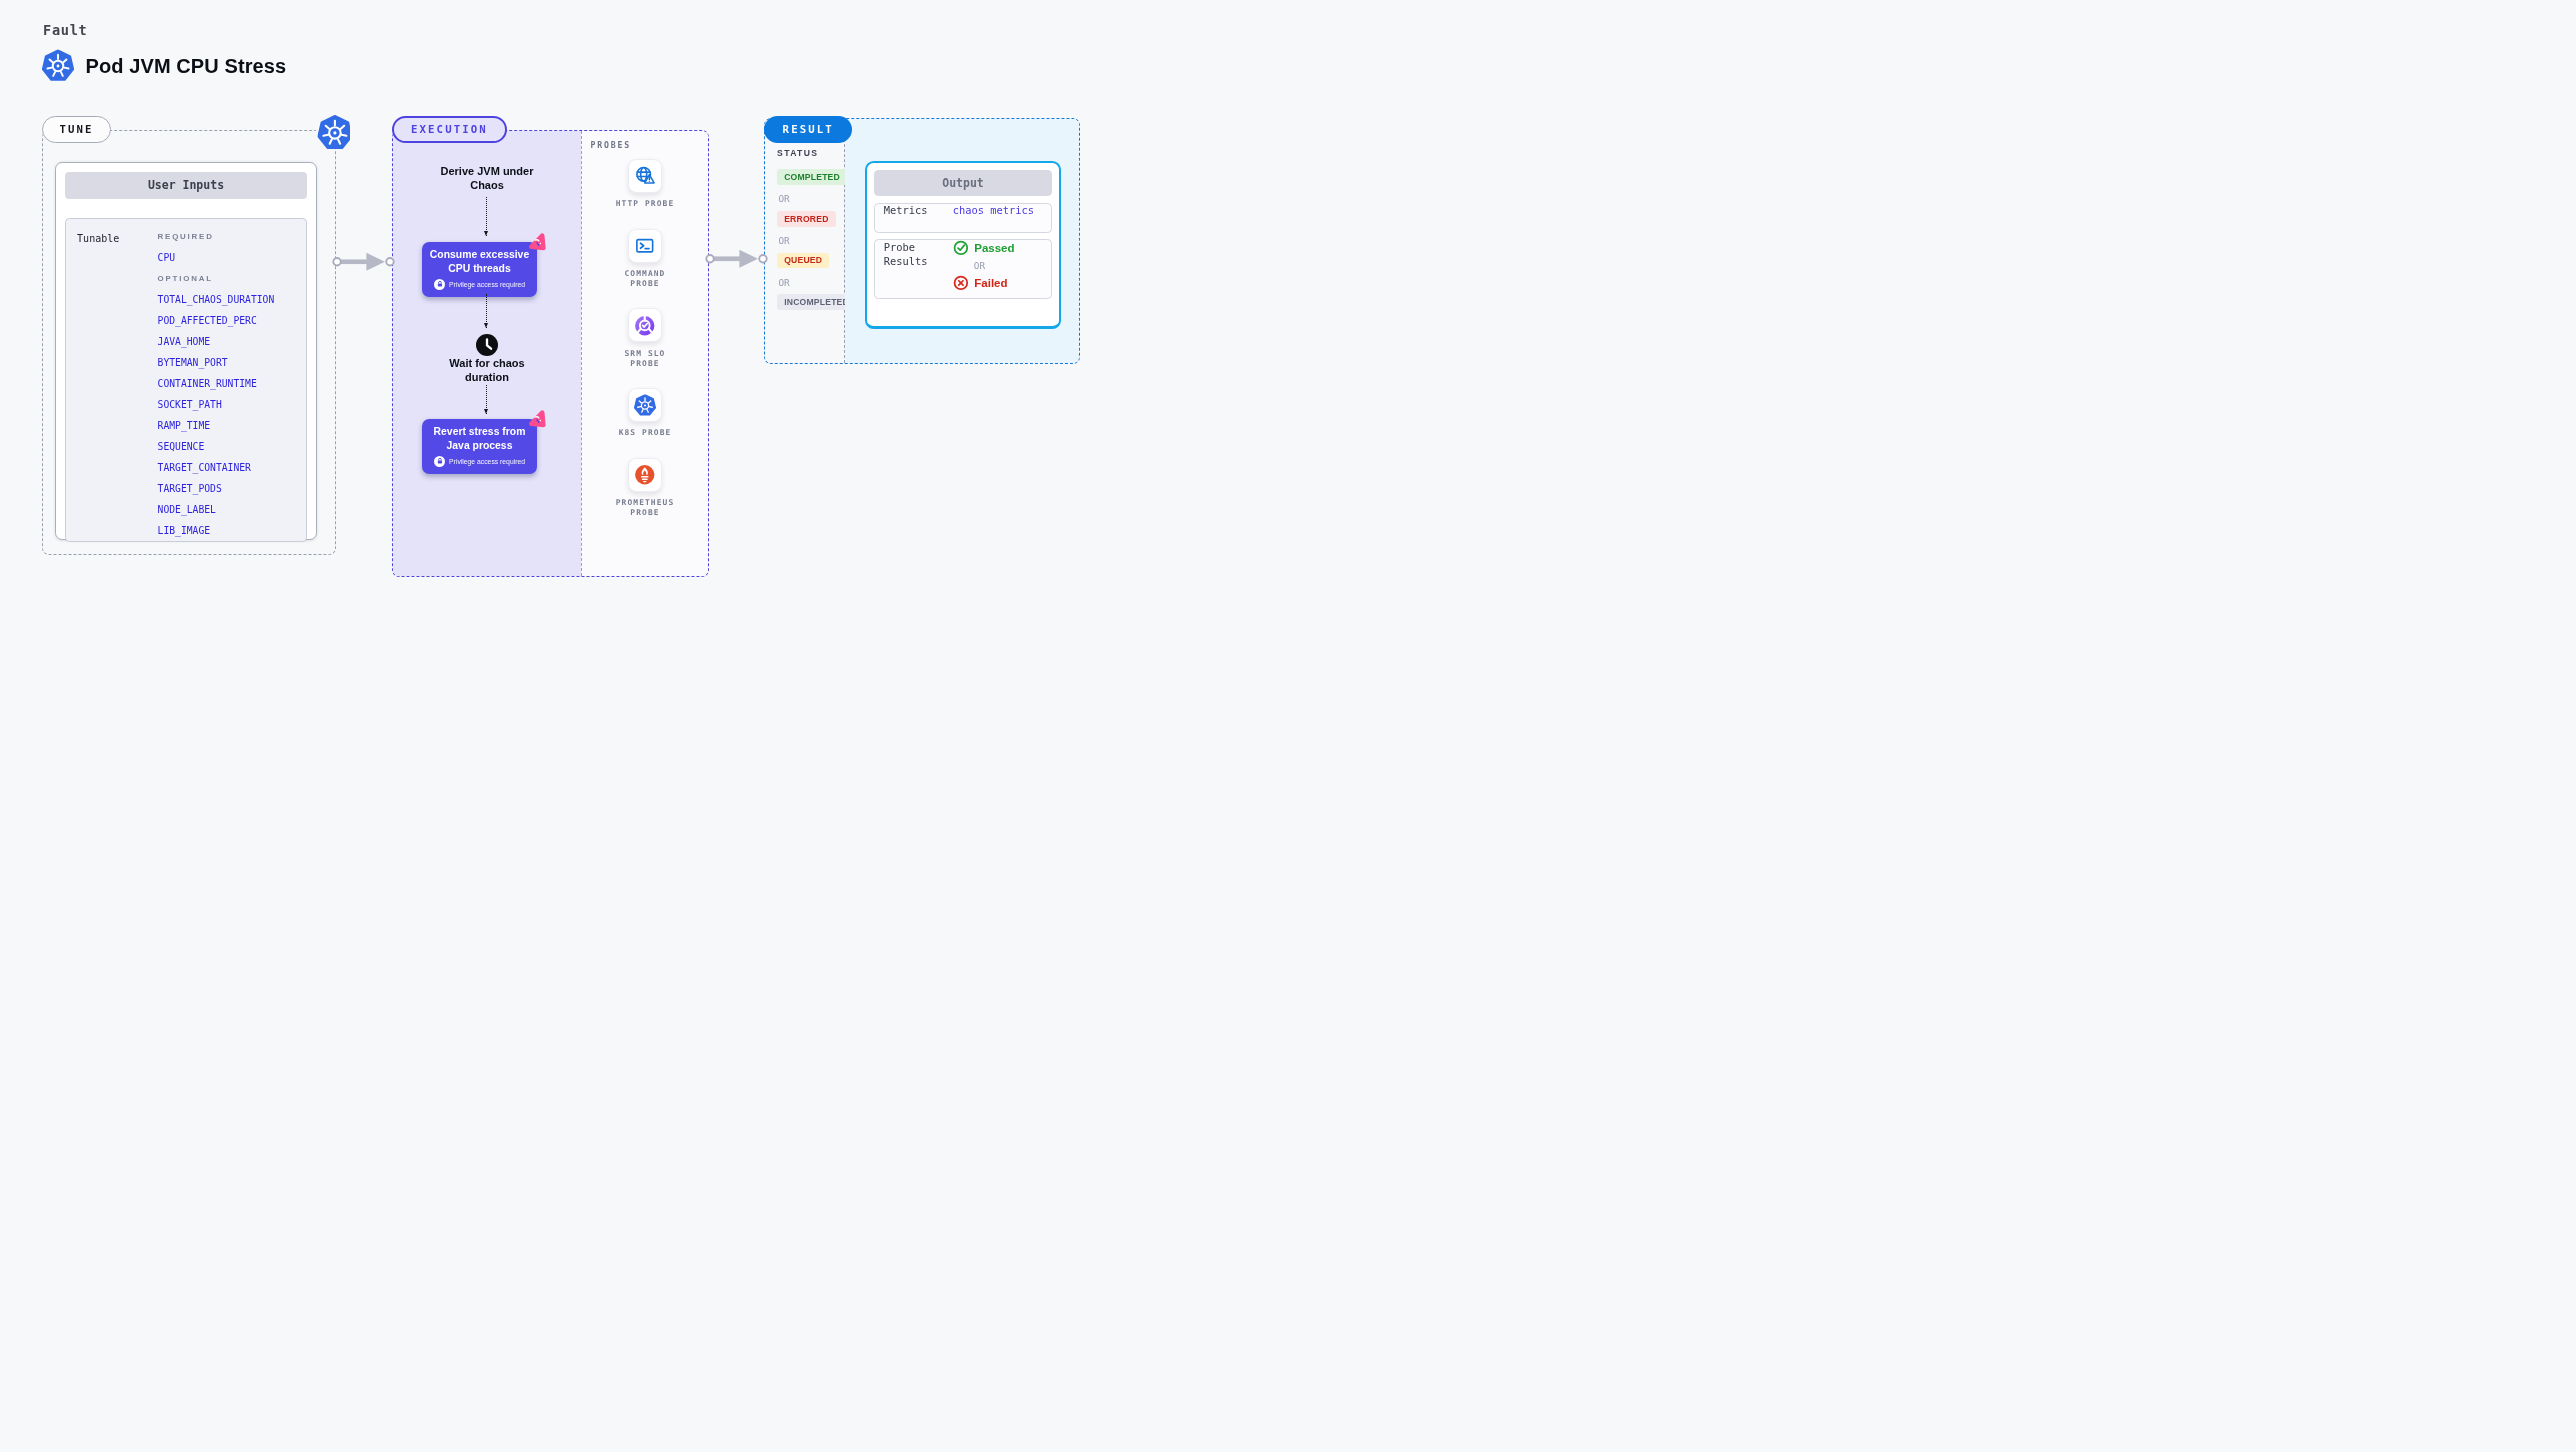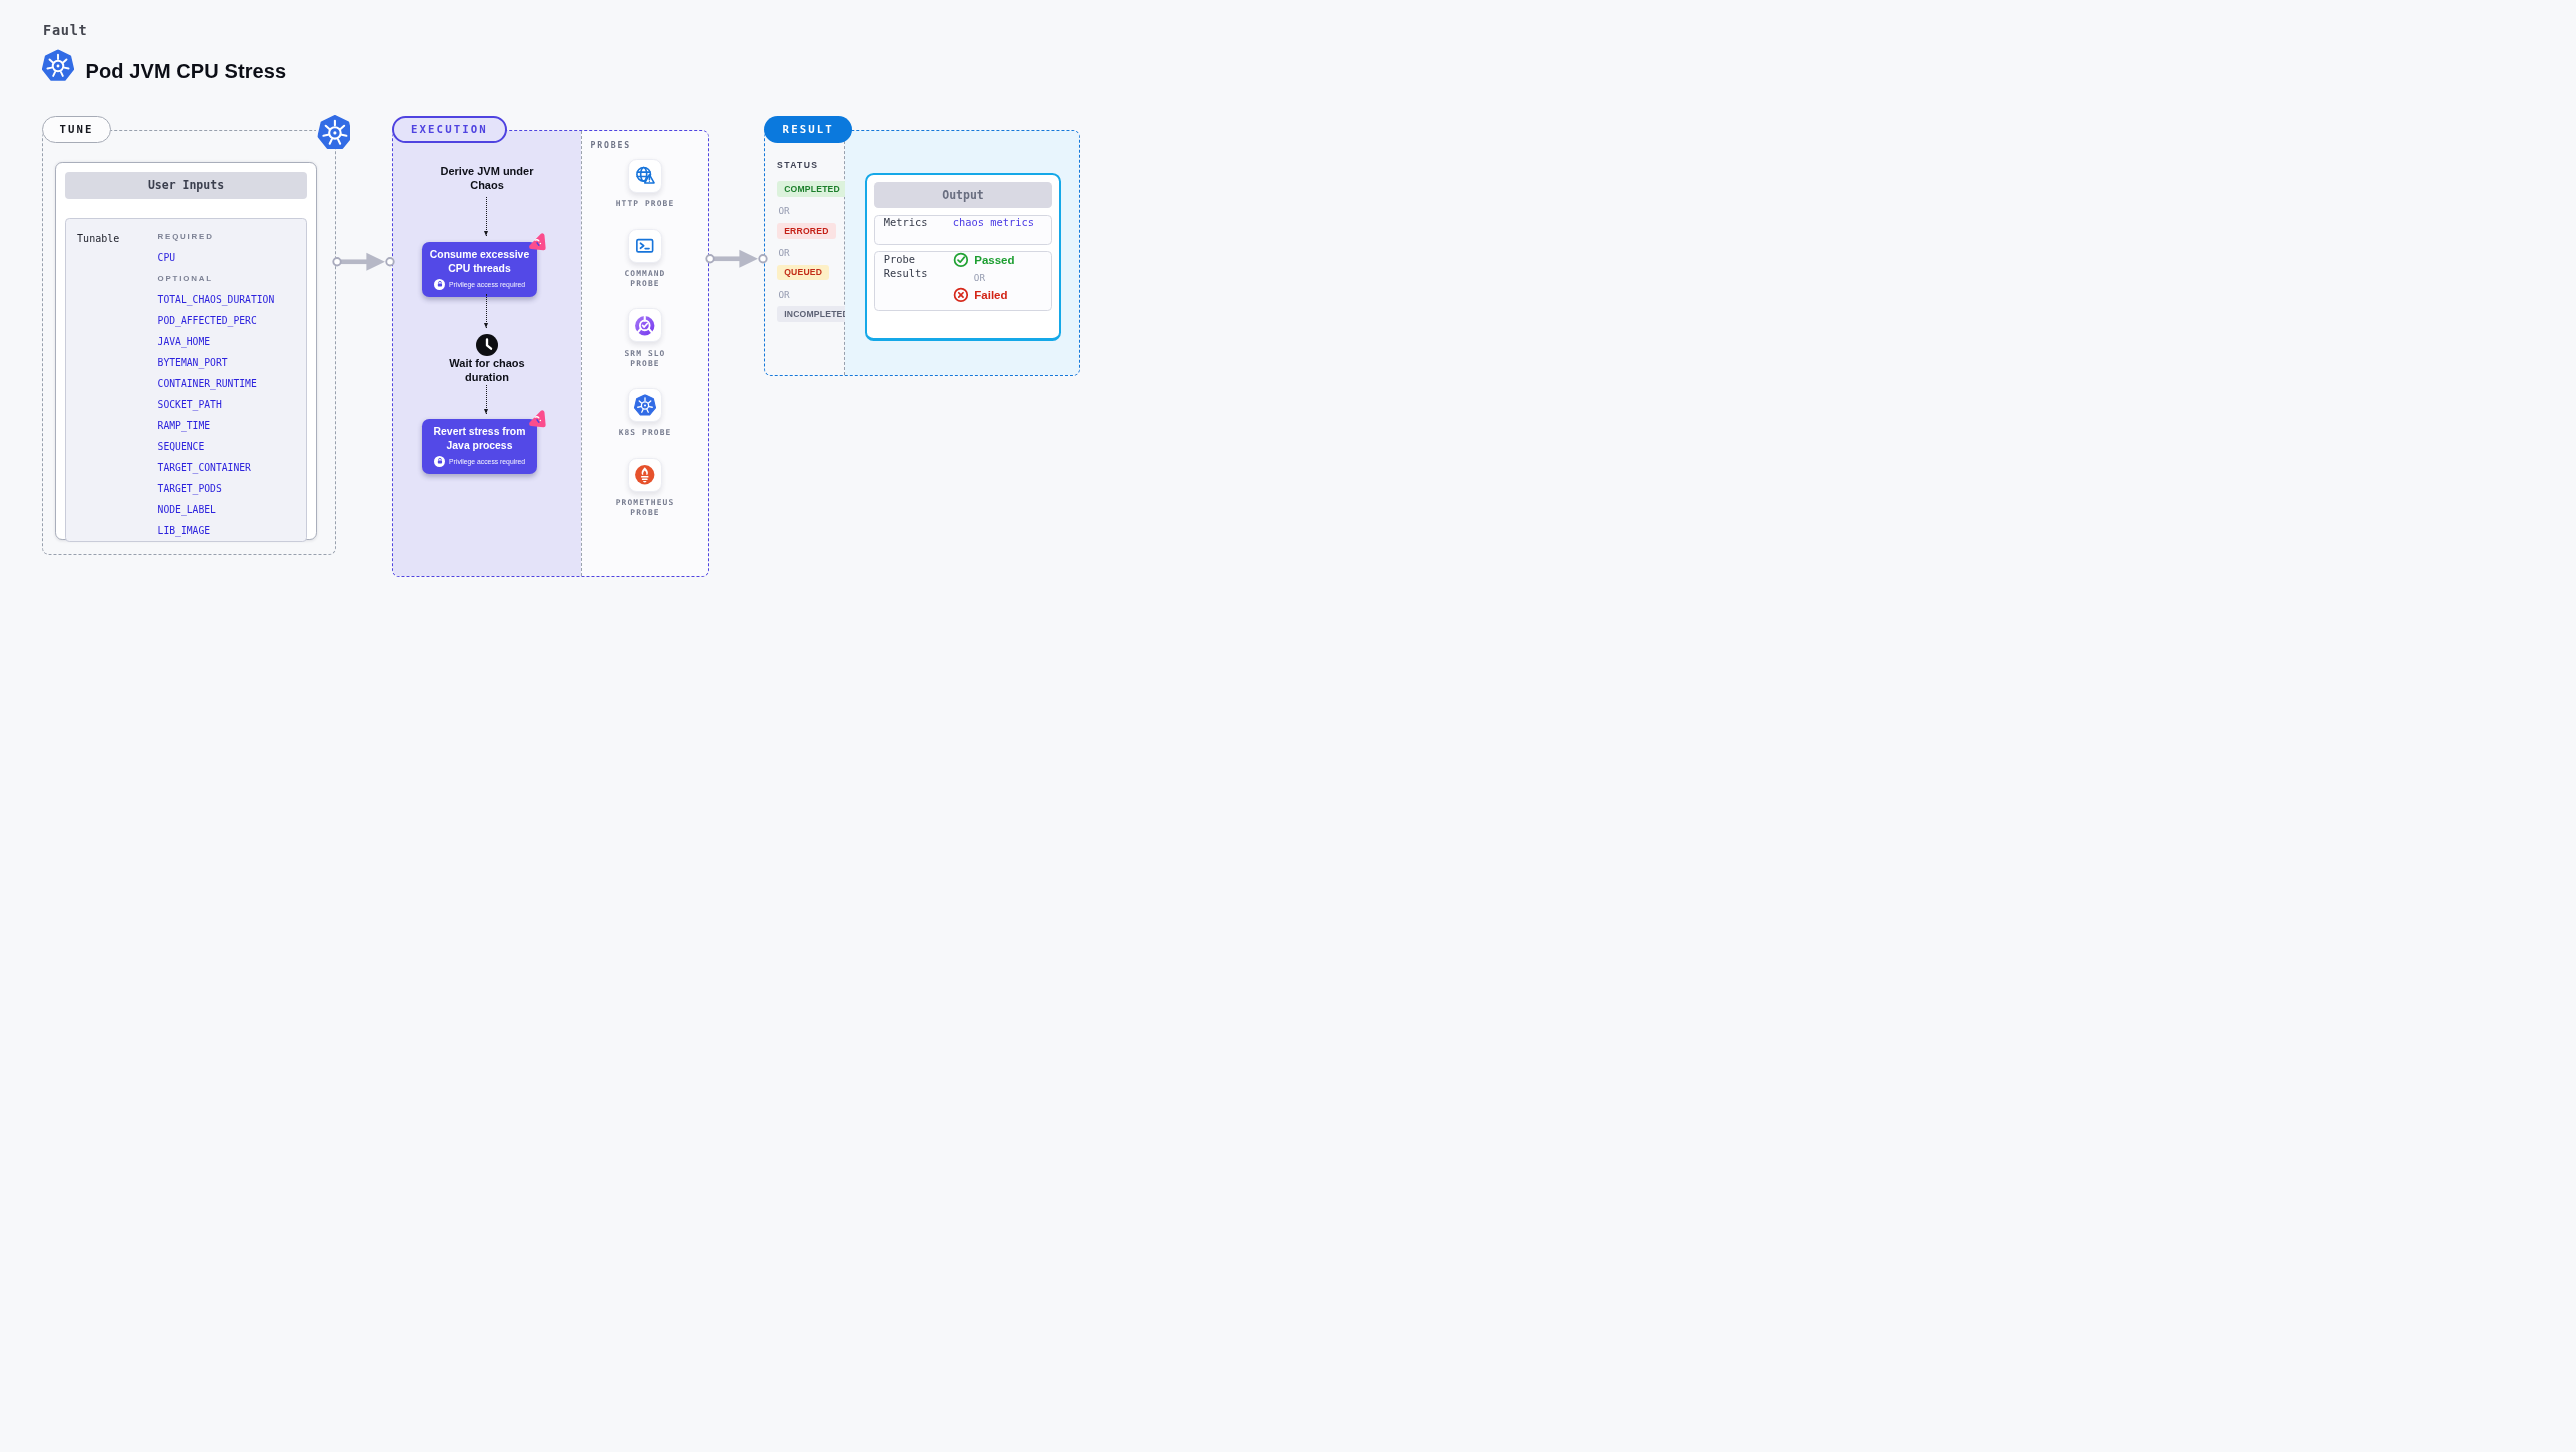--- a/index.html
+++ b/index.html
@@ -5,21 +5,21 @@
   :root{
     --mono:"DejaVu Sans Mono","Liberation Mono",monospace;
     --sans:"Liberation Sans","DejaVu Sans",sans-serif;
   }
   *{margin:0;padding:0;box-sizing:border-box}
   body{background:#f7f8fa;font-family:var(--sans)}
   #canvas{position:relative;width:1115px;height:633px;background:#f7f8fa;overflow:hidden}
 
   
   .eyebrow{position:absolute;left:43px;top:21.5px;font:600 13.6px var(--mono);color:#44464f;letter-spacing:0.7px}
-  .titlebar{position:absolute;left:42px;top:49px;display:flex;align-items:flex-end;gap:11.5px}
+  .titlebar{position:absolute;left:42px;top:49px;display:flex;align-items:center;gap:11.5px}
   .titlebar .k8s{width:32px;height:34px}
   .page-title{font:700 20px var(--sans);color:#0c0e16;letter-spacing:0.1px}
 
   
   .pill{position:absolute;height:26.5px;border-radius:14.3px;display:flex;align-items:center;justify-content:center;
         font:700 10.7px var(--mono);letter-spacing:2.1px;z-index:5}
   #tune-pill{left:42px;top:116px;width:69px;background:#fcfcfd;border:1.4px solid #a6abb6;color:#15171e}
   #exec-pill{left:392px;top:116px;padding:8px 17px;background:#e4e3fa;border:2.1px solid #4f43e0;color:#4f43e0}
   #result-pill{left:764px;top:116px;padding:0 18.6px;background:#0b79dd;color:#fff}
 
@@ -65,21 +65,21 @@
   
   .probes-title{position:absolute;left:8.6px;top:8.6px;font:700 8.2px var(--mono);color:#6f7487;letter-spacing:1.8px}
   .probe-list{position:absolute;top:28px;left:0;right:0;display:flex;flex-direction:column;align-items:center;gap:19.3px}
   .probe{text-align:center}
   .tile{width:34px;height:34px;background:#fff;border-radius:8.6px;border:0.7px solid #ecedf3;margin:0 auto;
         box-shadow:0 2.1px 5.7px rgba(25,30,60,.10);display:flex;align-items:center;justify-content:center}
   .plabel{margin-top:6.4px;font:700 7.9px var(--mono);color:#787d90;letter-spacing:1.1px;line-height:10px;max-width:66px;
           margin-left:auto;margin-right:auto}
 
   
-  #result-box{position:absolute;left:764px;top:130px;width:316px;height:246px;border:1.8px dashed #1478da;
+  #result-box{position:absolute;left:764px;top:118px;width:316px;height:246px;border:1.8px dashed #1478da;
               border-radius:7.2px;display:flex;overflow:hidden}
   .status-col{width:80px;border-right:1.1px dashed #98a0ad;position:relative}
   .result-right{flex:1;background:#e8f5fd;position:relative}
   .status-label{position:absolute;left:12px;top:29px;font:700 8.6px var(--sans);color:#3f4254;letter-spacing:1.4px}
   .status-stack{position:absolute;left:12px;top:50px;display:flex;flex-direction:column;align-items:flex-start}
   .badge{height:15.8px;padding:0 7.2px;border-radius:2.9px;display:flex;align-items:center;font:700 8.6px var(--sans);letter-spacing:0.2px}
   .or{margin:8.6px 0 6.4px 1.4px;font:400 9.3px var(--mono);color:#969cb1}
 
   .output-card{position:absolute;left:20px;top:42px;width:196px;height:168px;background:#fff;border:2.1px solid #15a8e8;
                border-bottom-width:3.6px;border-radius:8.6px;padding:7.2px}

